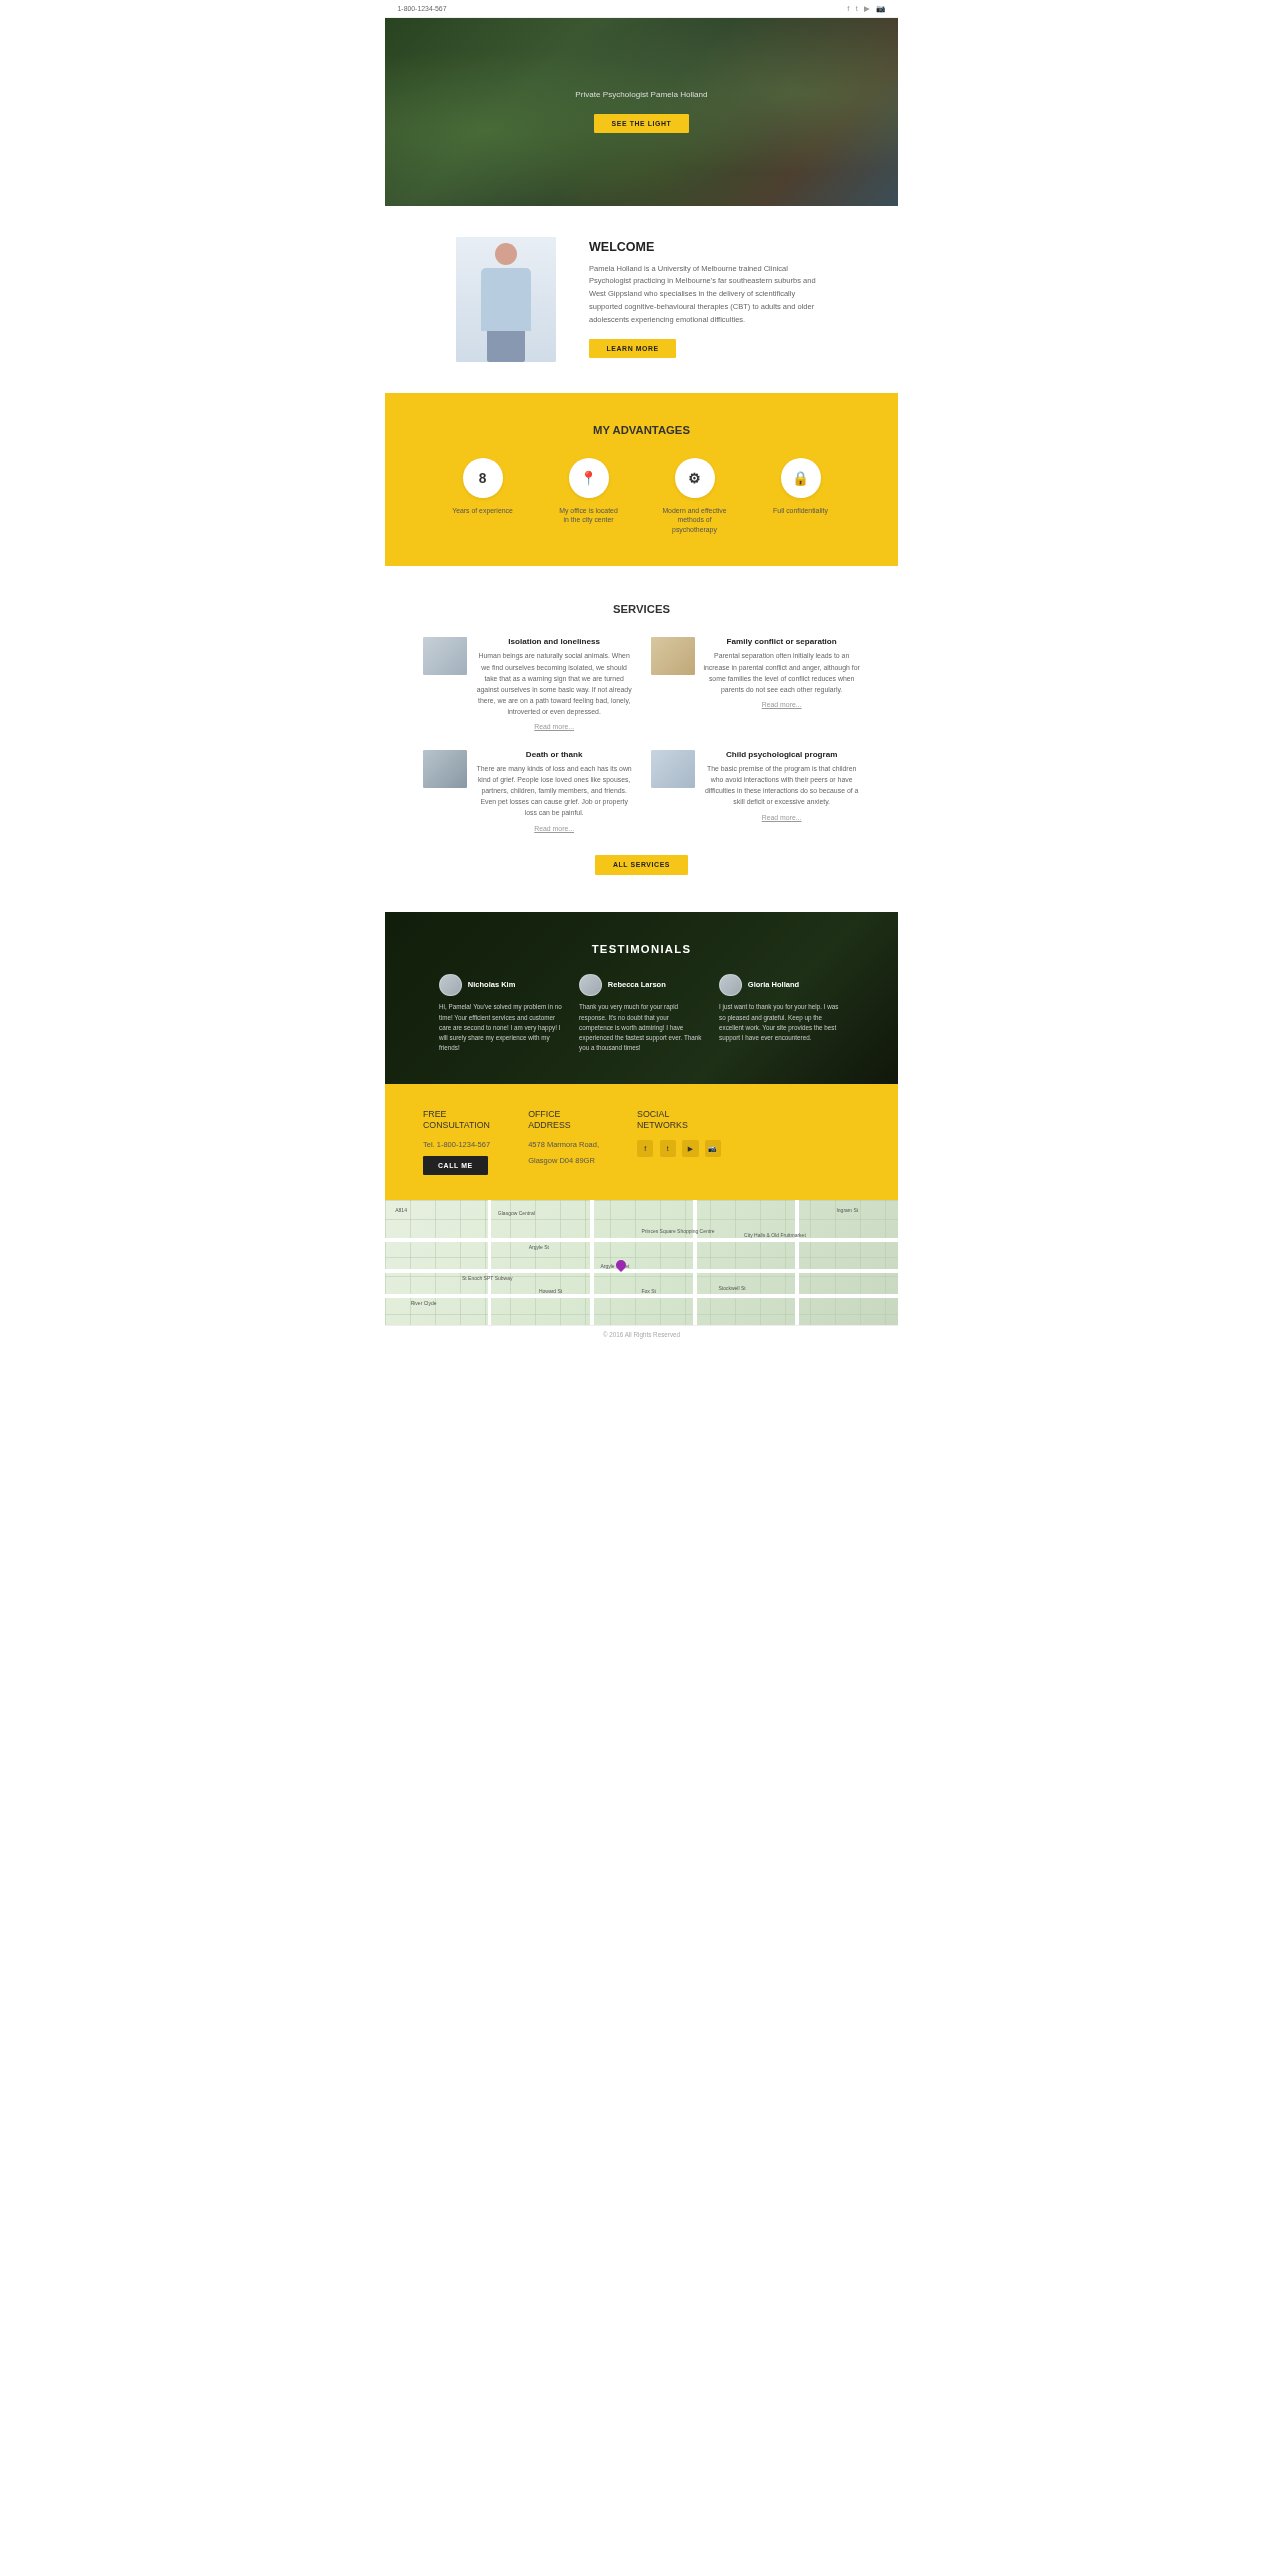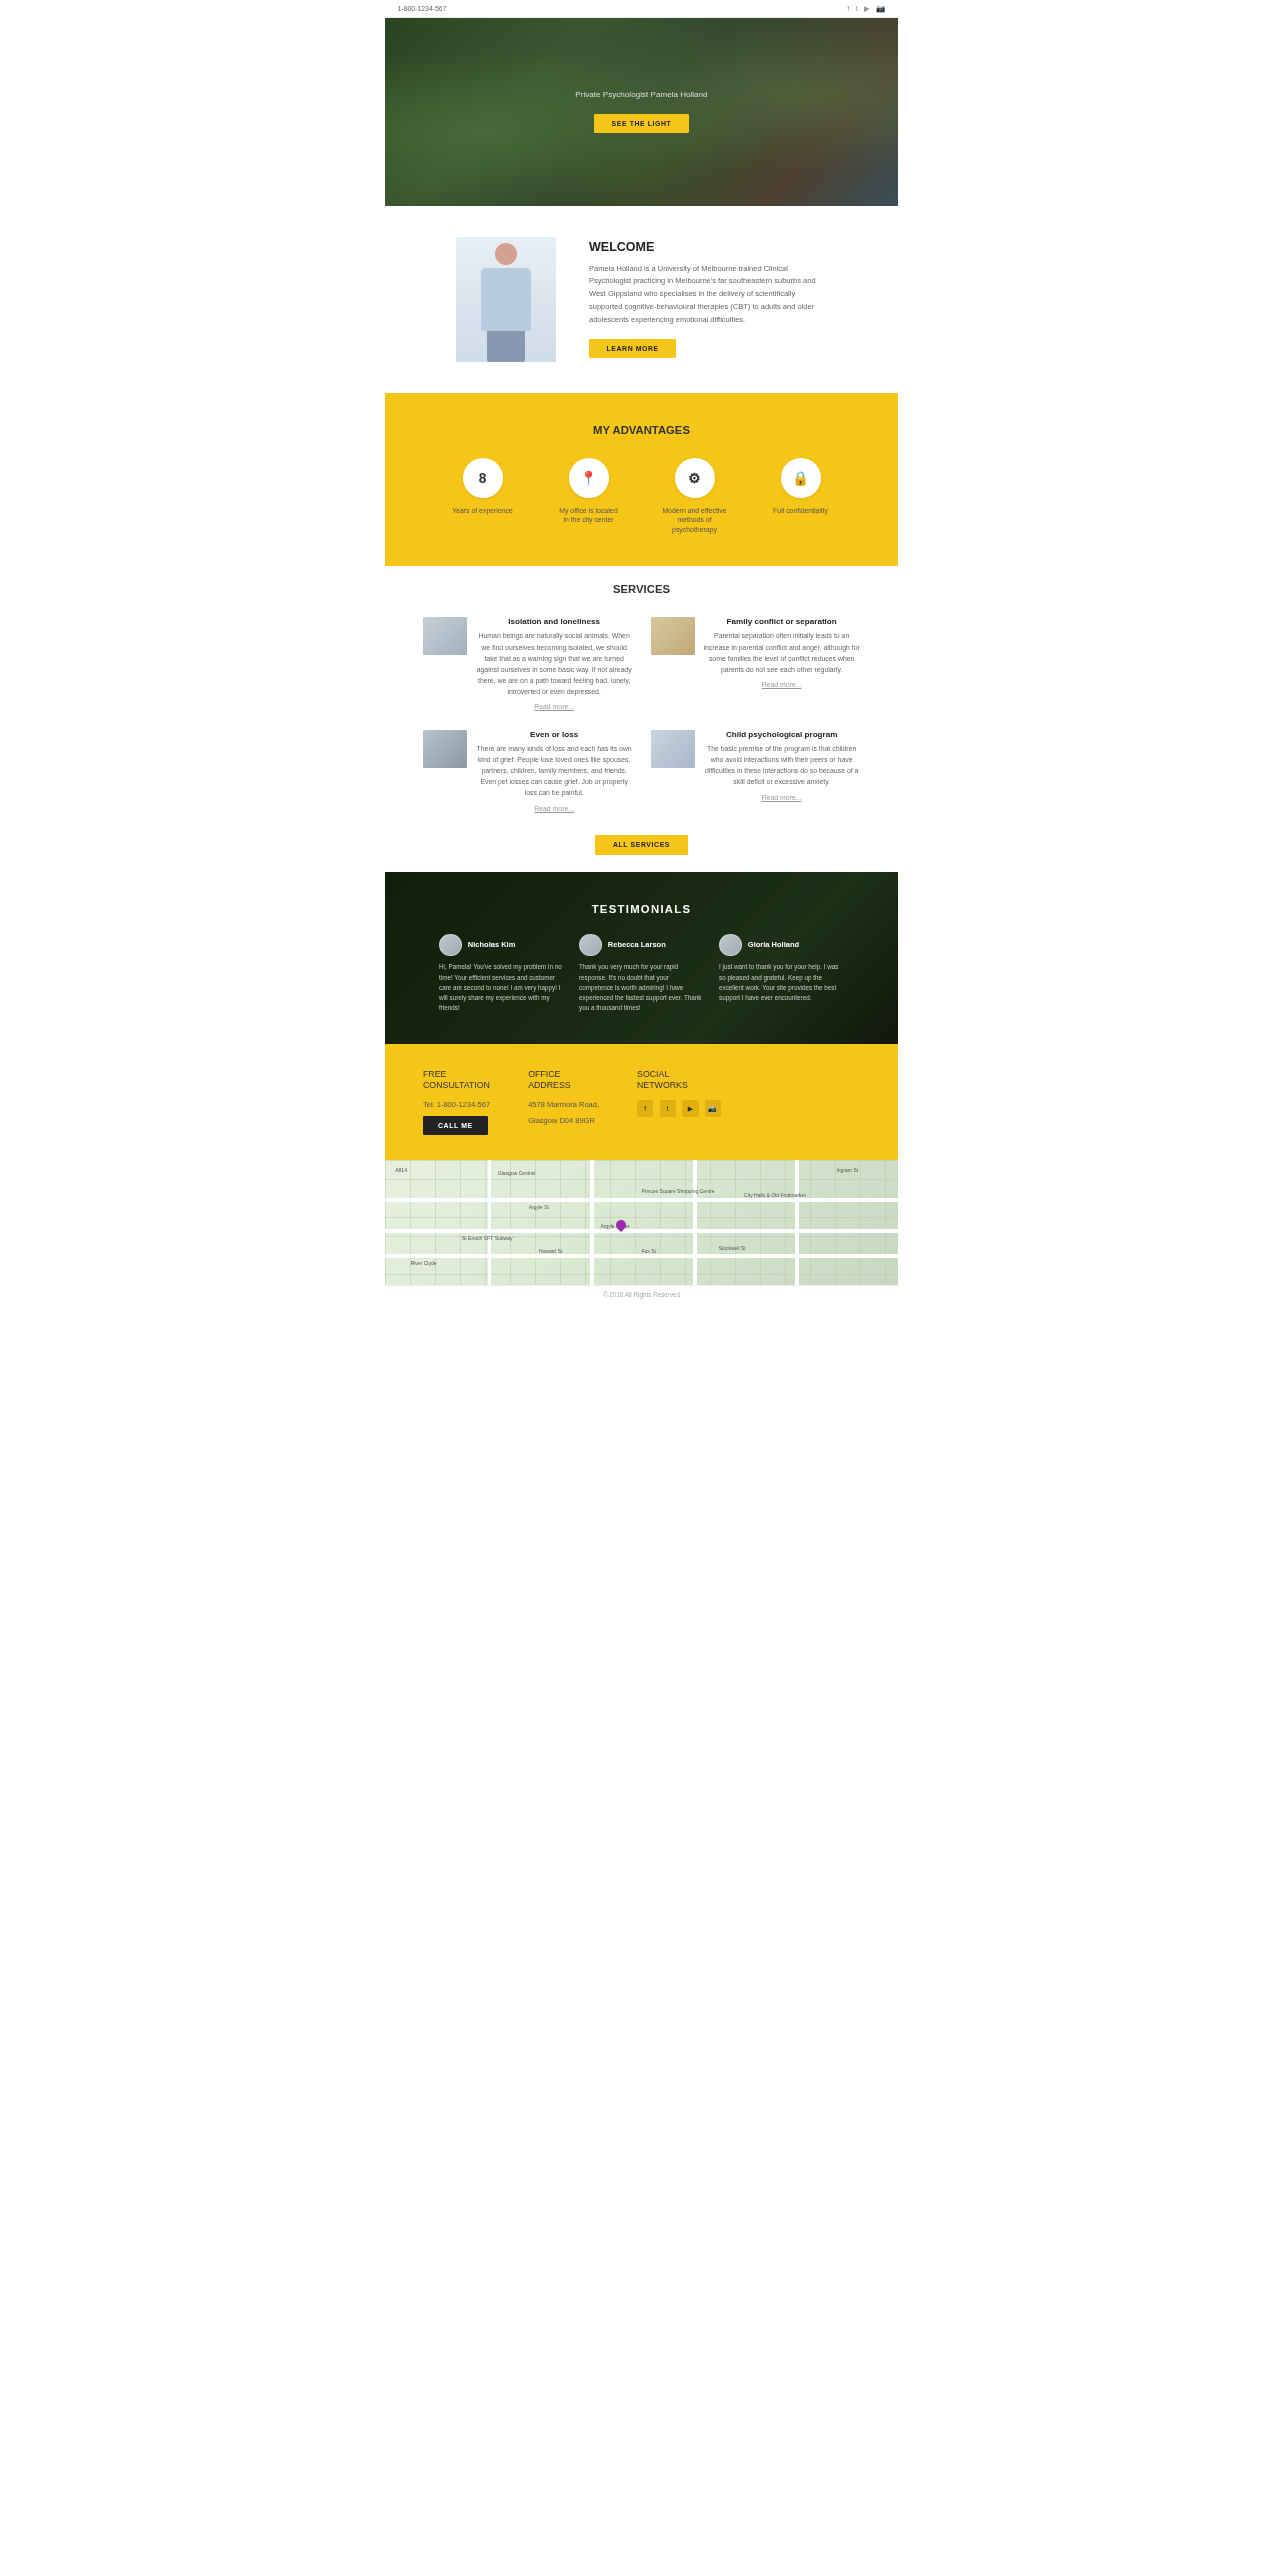--- a/index.html
+++ b/index.html
@@ -147,21 +147,21 @@
     .advantage-label {
       font-size: 6.9px;
       color: #555;
       line-height: 1.4;
       text-align: center;
     }
 
     
     .services-section {
       background: #fff;
-      padding: 17px 38px;
+      padding: 37px 38px;
       text-align: center;
     }
     .services-section h2 {
       font-size: 11.3px;
       font-weight: 700;
       margin-bottom: 22.5px;
       color: #333;
     }
     .services-grid {
       display: grid;
@@ -469,21 +469,21 @@
       <div class="service-content">
         <h3>Family conflict or separation</h3>
         <p>Parental separation often initially leads to an increase in parental conflict and anger, although for some families the level of conflict reduces when parents do not see each other regularly.</p>
         <a>Read more...</a>
       </div>
     </div>
 
     <div class="service-item">
       <div class="service-thumb death"></div>
       <div class="service-content">
-        <h3>Even or loss</h3>
+        <h3>Death or thank</h3>
         <p>There are many kinds of loss and each has its own kind of grief. People lose loved ones like spouses, partners, children, family members, and friends. Even pet losses can cause grief. Job or property loss can be painful.</p>
         <a>Read more...</a>
       </div>
     </div>
 
     <div class="service-item">
       <div class="service-thumb child"></div>
       <div class="service-content">
         <h3>Child psychological program</h3>
         <p>The basic premise of the program is that children who avoid interactions with their peers or have difficulties in these interactions do so because of a skill deficit or excessive anxiety.</p>

